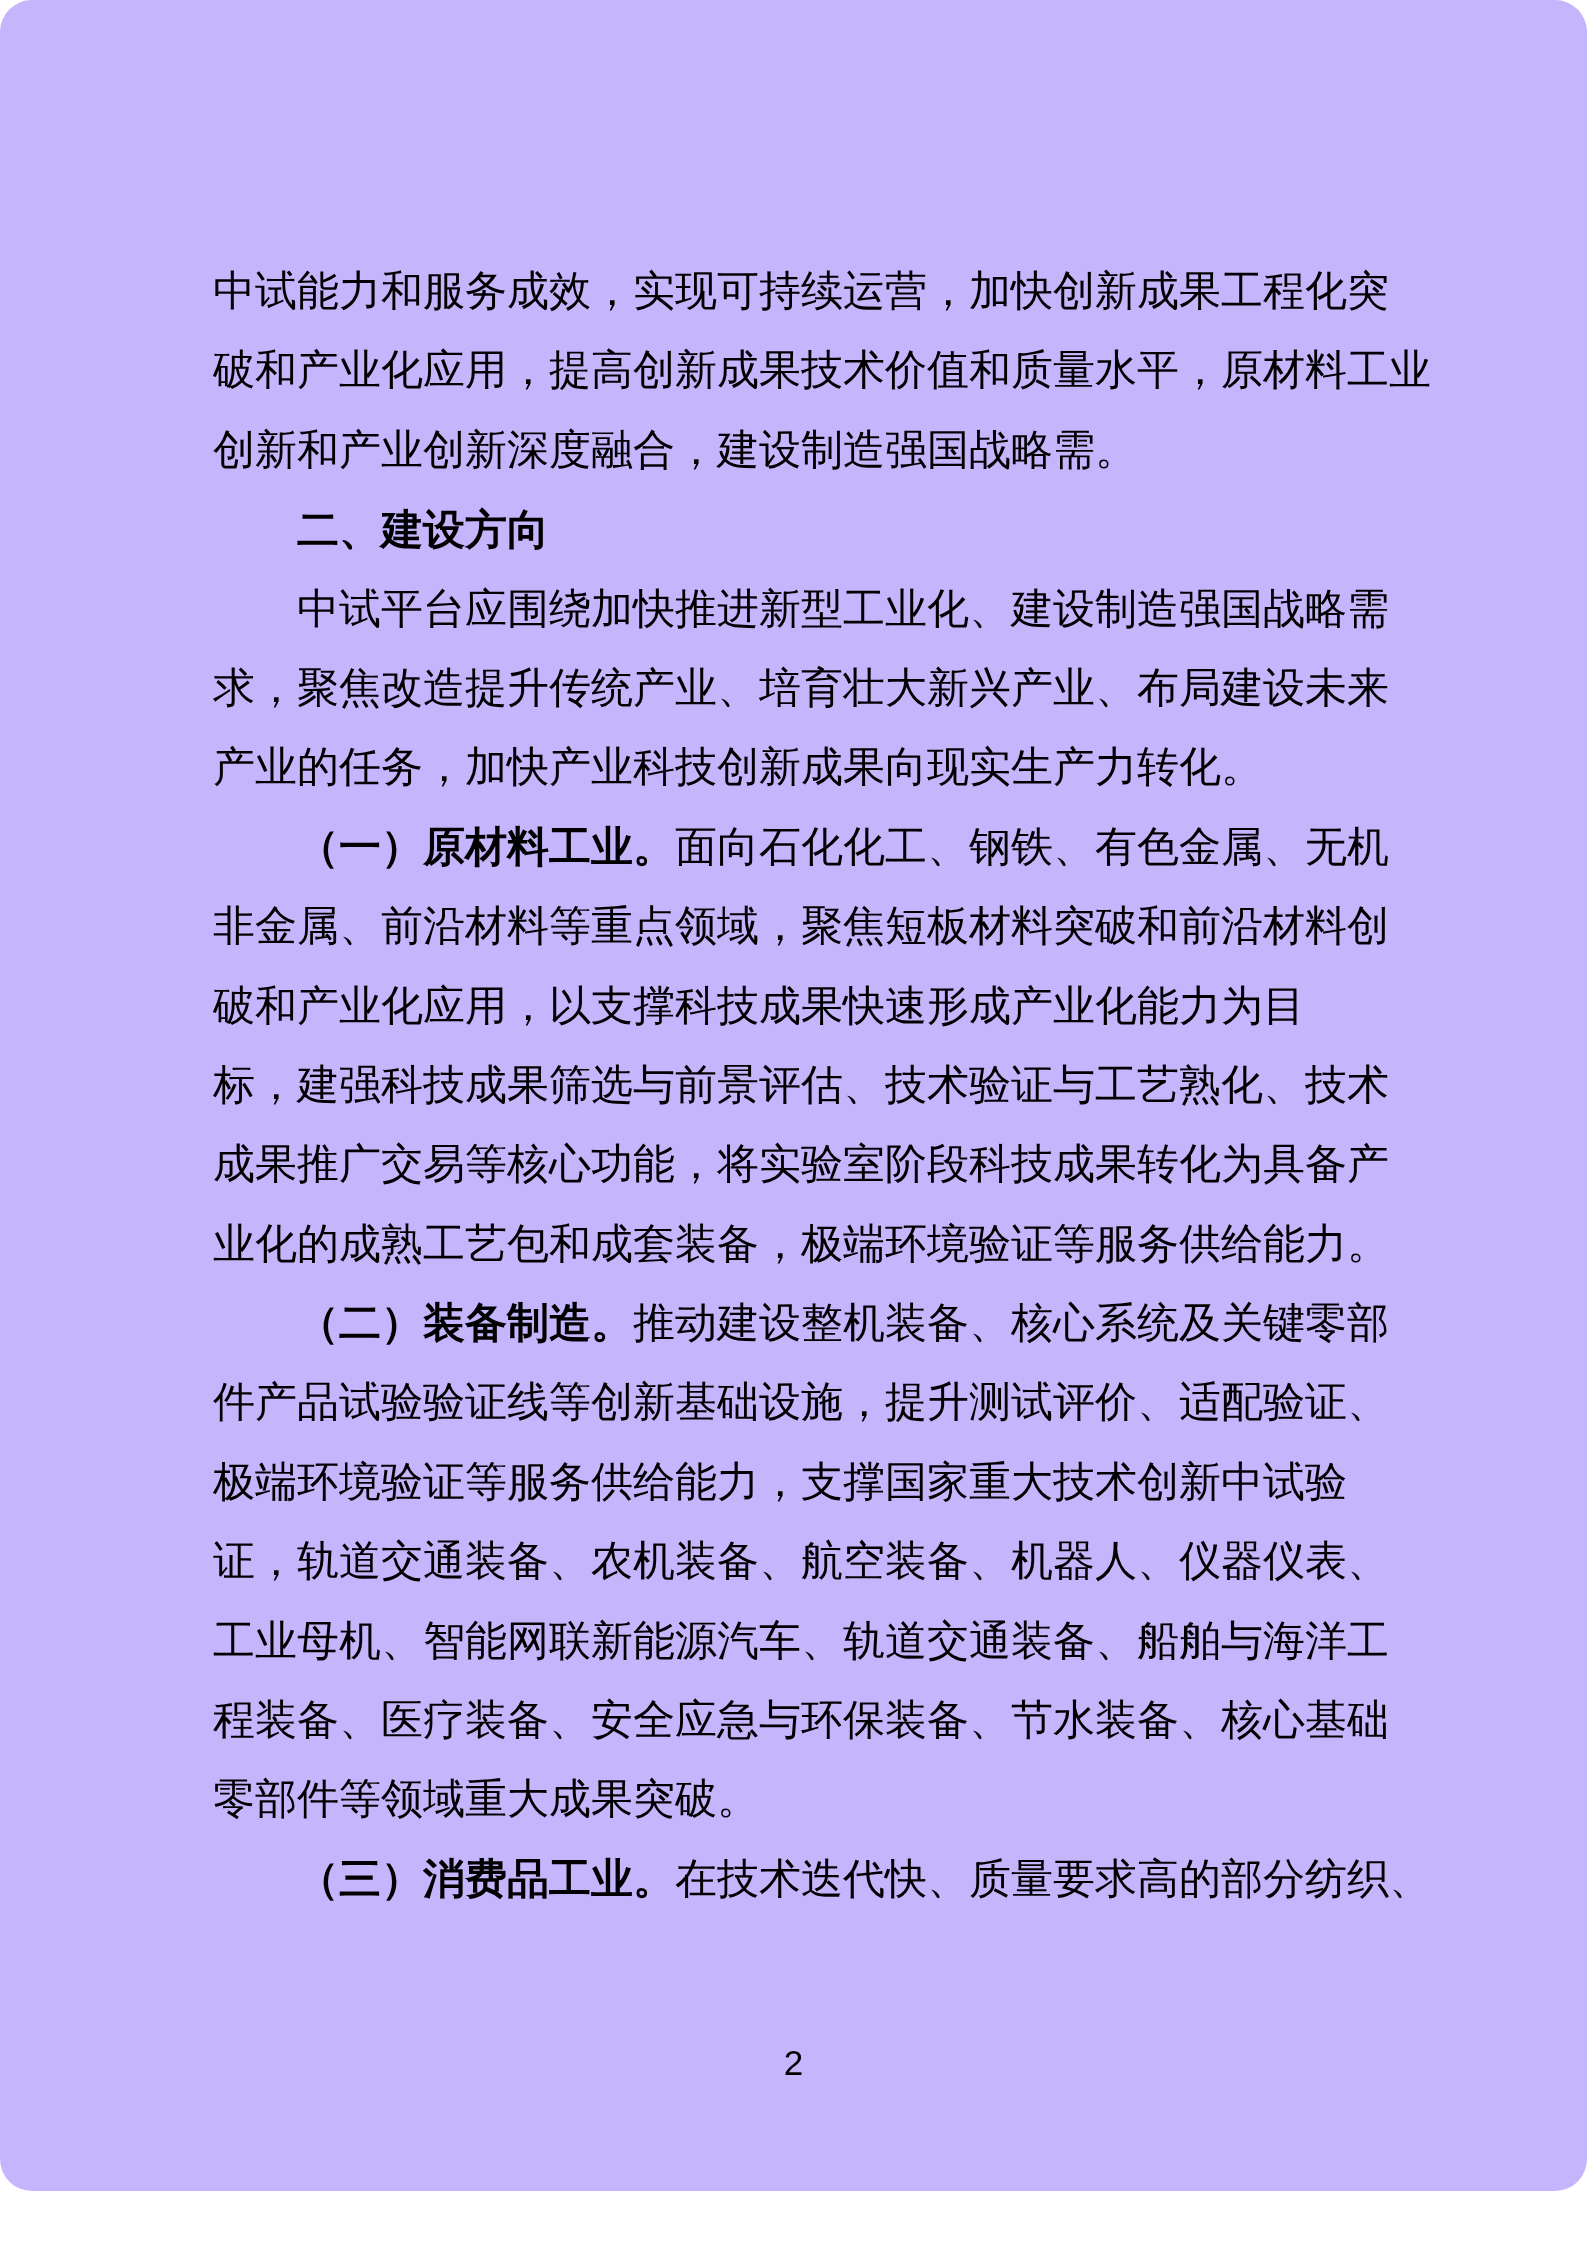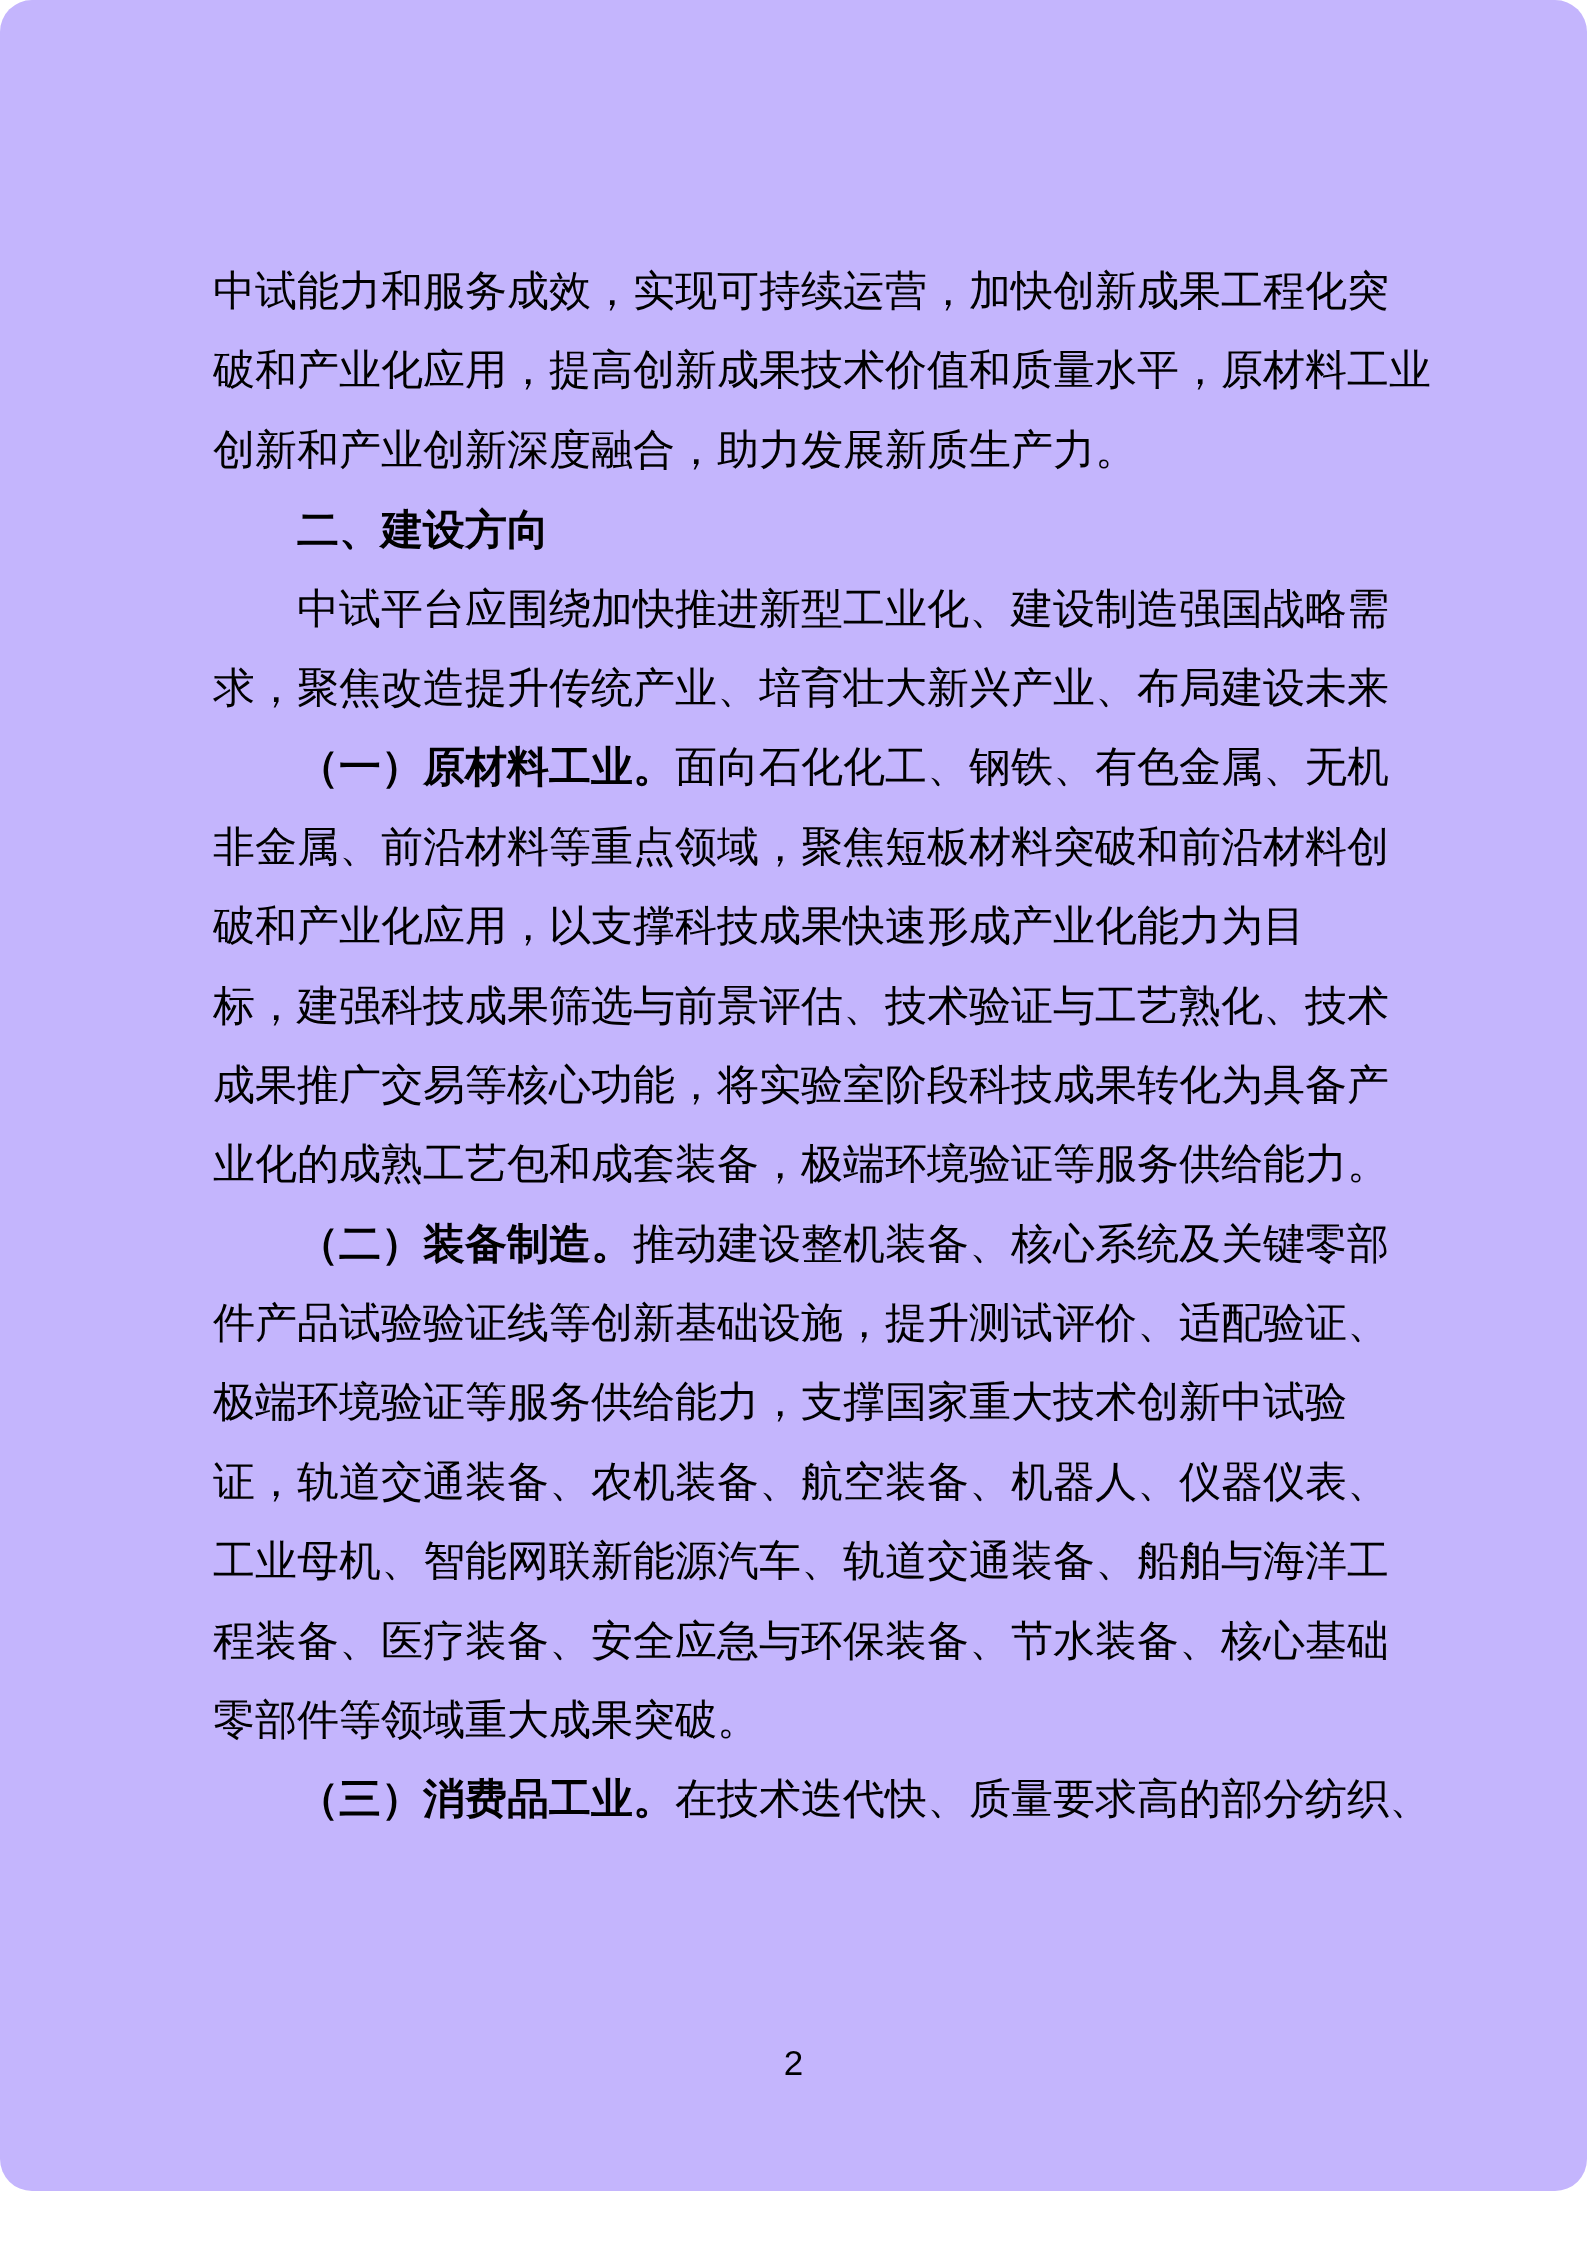--- a/index.html
+++ b/index.html
@@ -53,24 +53,25 @@
     color: #000000;
   }
 </style>
 </head>
 <body>
 
 <div class="page">
   <div class="doc-body">
     <div class="line"><span>中试能力和服务成效，实现可持续运营，加快创新成果工程化突</span></div>
     <div class="line"><span>破和产业化应用，提高创新成果技术价值和质量水平，原材料工业</span></div>
-    <div class="line"><span>创新和产业创新深度融合，助力发展新质生产力。</span></div>
+    <div class="line"><span>创新和产业创新深度融合，建设制造强国战略需。</span></div>
     <div class="line heading indent"><span>二、建设方向</span></div>
     <div class="line indent"><span>中试平台应围绕加快推进新型工业化、建设制造强国战略需</span></div>
     <div class="line"><span>求，聚焦改造提升传统产业、培育壮大新兴产业、布局建设未来</span></div>
+    <div class="line"><span>产业的任务，加快产业科技创新成果向现实生产力转化。</span></div>
     <div class="line indent"><span class="lead">（一）原材料工业。</span><span>面向石化化工、钢铁、有色金属、无机</span></div>
     <div class="line"><span>非金属、前沿材料等重点领域，聚焦短板材料突破和前沿材料创</span></div>
     <div class="line"><span>破和产业化应用，以支撑科技成果快速形成产业化能力为目</span></div>
     <div class="line"><span>标，建强科技成果筛选与前景评估、技术验证与工艺熟化、技术</span></div>
     <div class="line"><span>成果推广交易等核心功能，将实验室阶段科技成果转化为具备产</span></div>
     <div class="line"><span>业化的成熟工艺包和成套装备，极端环境验证等服务供给能力。</span></div>
     <div class="line indent"><span class="lead">（二）装备制造。</span><span>推动建设整机装备、核心系统及关键零部</span></div>
     <div class="line"><span>件产品试验验证线等创新基础设施，提升测试评价、适配验证、</span></div>
     <div class="line"><span>极端环境验证等服务供给能力，支撑国家重大技术创新中试验</span></div>
     <div class="line"><span>证，轨道交通装备、农机装备、航空装备、机器人、仪器仪表、</span></div>

